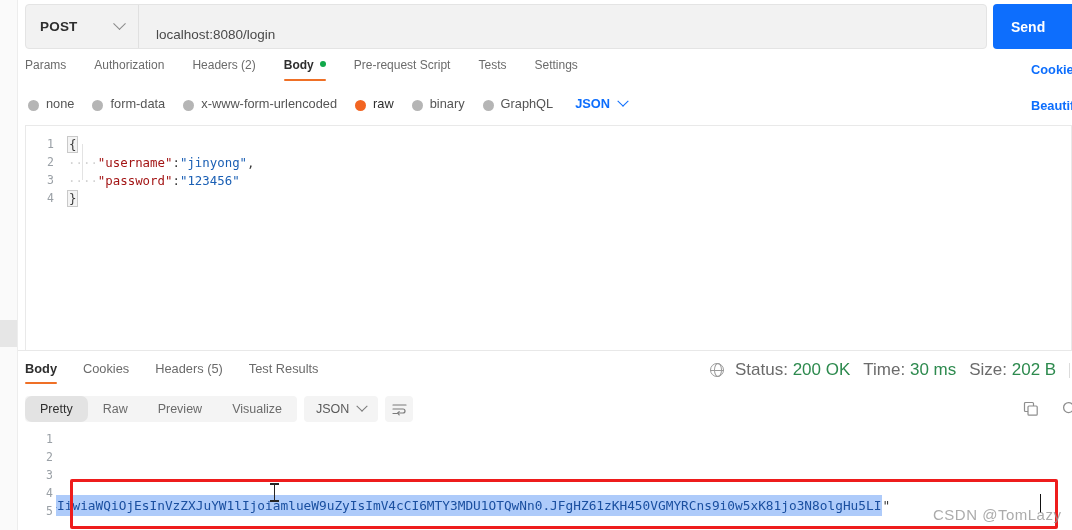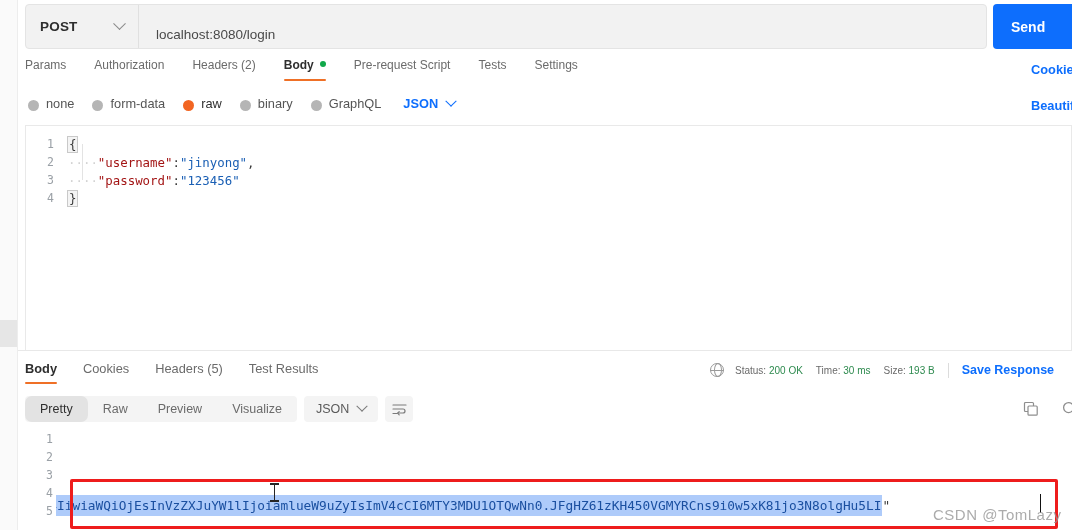--- a/index.html
+++ b/index.html
@@ -249,21 +249,21 @@
     width: 6px; margin-left: -3px;
     border: 1.2px solid #9a9a9a;
     border-radius: 50%;
   }
   .globe-icon::after {
     content: ""; position: absolute;
     left: -1.2px; right: -1.2px; top: 50%;
     height: 0; border-top: 1.2px solid #9a9a9a;
   }
   .status-item {
-    font-size: 10px; color: #6b6b6b;
+    font-size: 17px; color: #6b6b6b;
     margin-right: 13px; white-space: nowrap;
   }
   .status-item .v { color: #2d8a4e; }
   .strip-sep {
     width: 1px; height: 15px;
     background: #dcdcdc;
     margin-right: 13px;
   }
   .save-resp {
     font-size: 12.5px; font-weight: bold;
@@ -455,20 +455,24 @@
 
   <div class="radio-row">
     <div class="radio-item">
       <span class="radio-mark"></span>
       <span class="radio-label">none</span>
     </div>
     <div class="radio-item">
       <span class="radio-mark"></span>
       <span class="radio-label">form-data</span>
     </div>
+    <div class="radio-item">
+      <span class="radio-mark"></span>
+      <span class="radio-label">x-www-form-urlencoded</span>
+    </div>
     <div class="radio-item selected">
       <span class="radio-mark"></span>
       <span class="radio-label">raw</span>
     </div>
     <div class="radio-item">
       <span class="radio-mark"></span>
       <span class="radio-label">binary</span>
     </div>
     <div class="radio-item">
       <span class="radio-mark"></span>
@@ -518,21 +522,21 @@
     <div class="resp-tab active"><span>Body</span></div>
     <div class="resp-tab"><span>Cookies</span></div>
     <div class="resp-tab"><span>Headers (5)</span></div>
     <div class="resp-tab"><span>Test Results</span></div>
   </div>
 
   <div class="status-strip">
     <span class="globe-icon"></span>
     <span class="status-item"><span>Status:</span> <span class="v">200 OK</span></span>
     <span class="status-item"><span>Time:</span> <span class="v">30 ms</span></span>
-    <span class="status-item"><span>Size:</span> <span class="v">193 B</span></span>
+    <span class="status-item"><span>Size:</span> <span class="v">202 B</span></span>
     <span class="strip-sep"></span>
     <span class="save-resp">Save Response</span>
   </div>
 
   <div class="resp-toolbar">
     <div class="seg-group">
       <div class="seg active">
           <span>Pretty</span>
         </div>
       <div class="seg">

